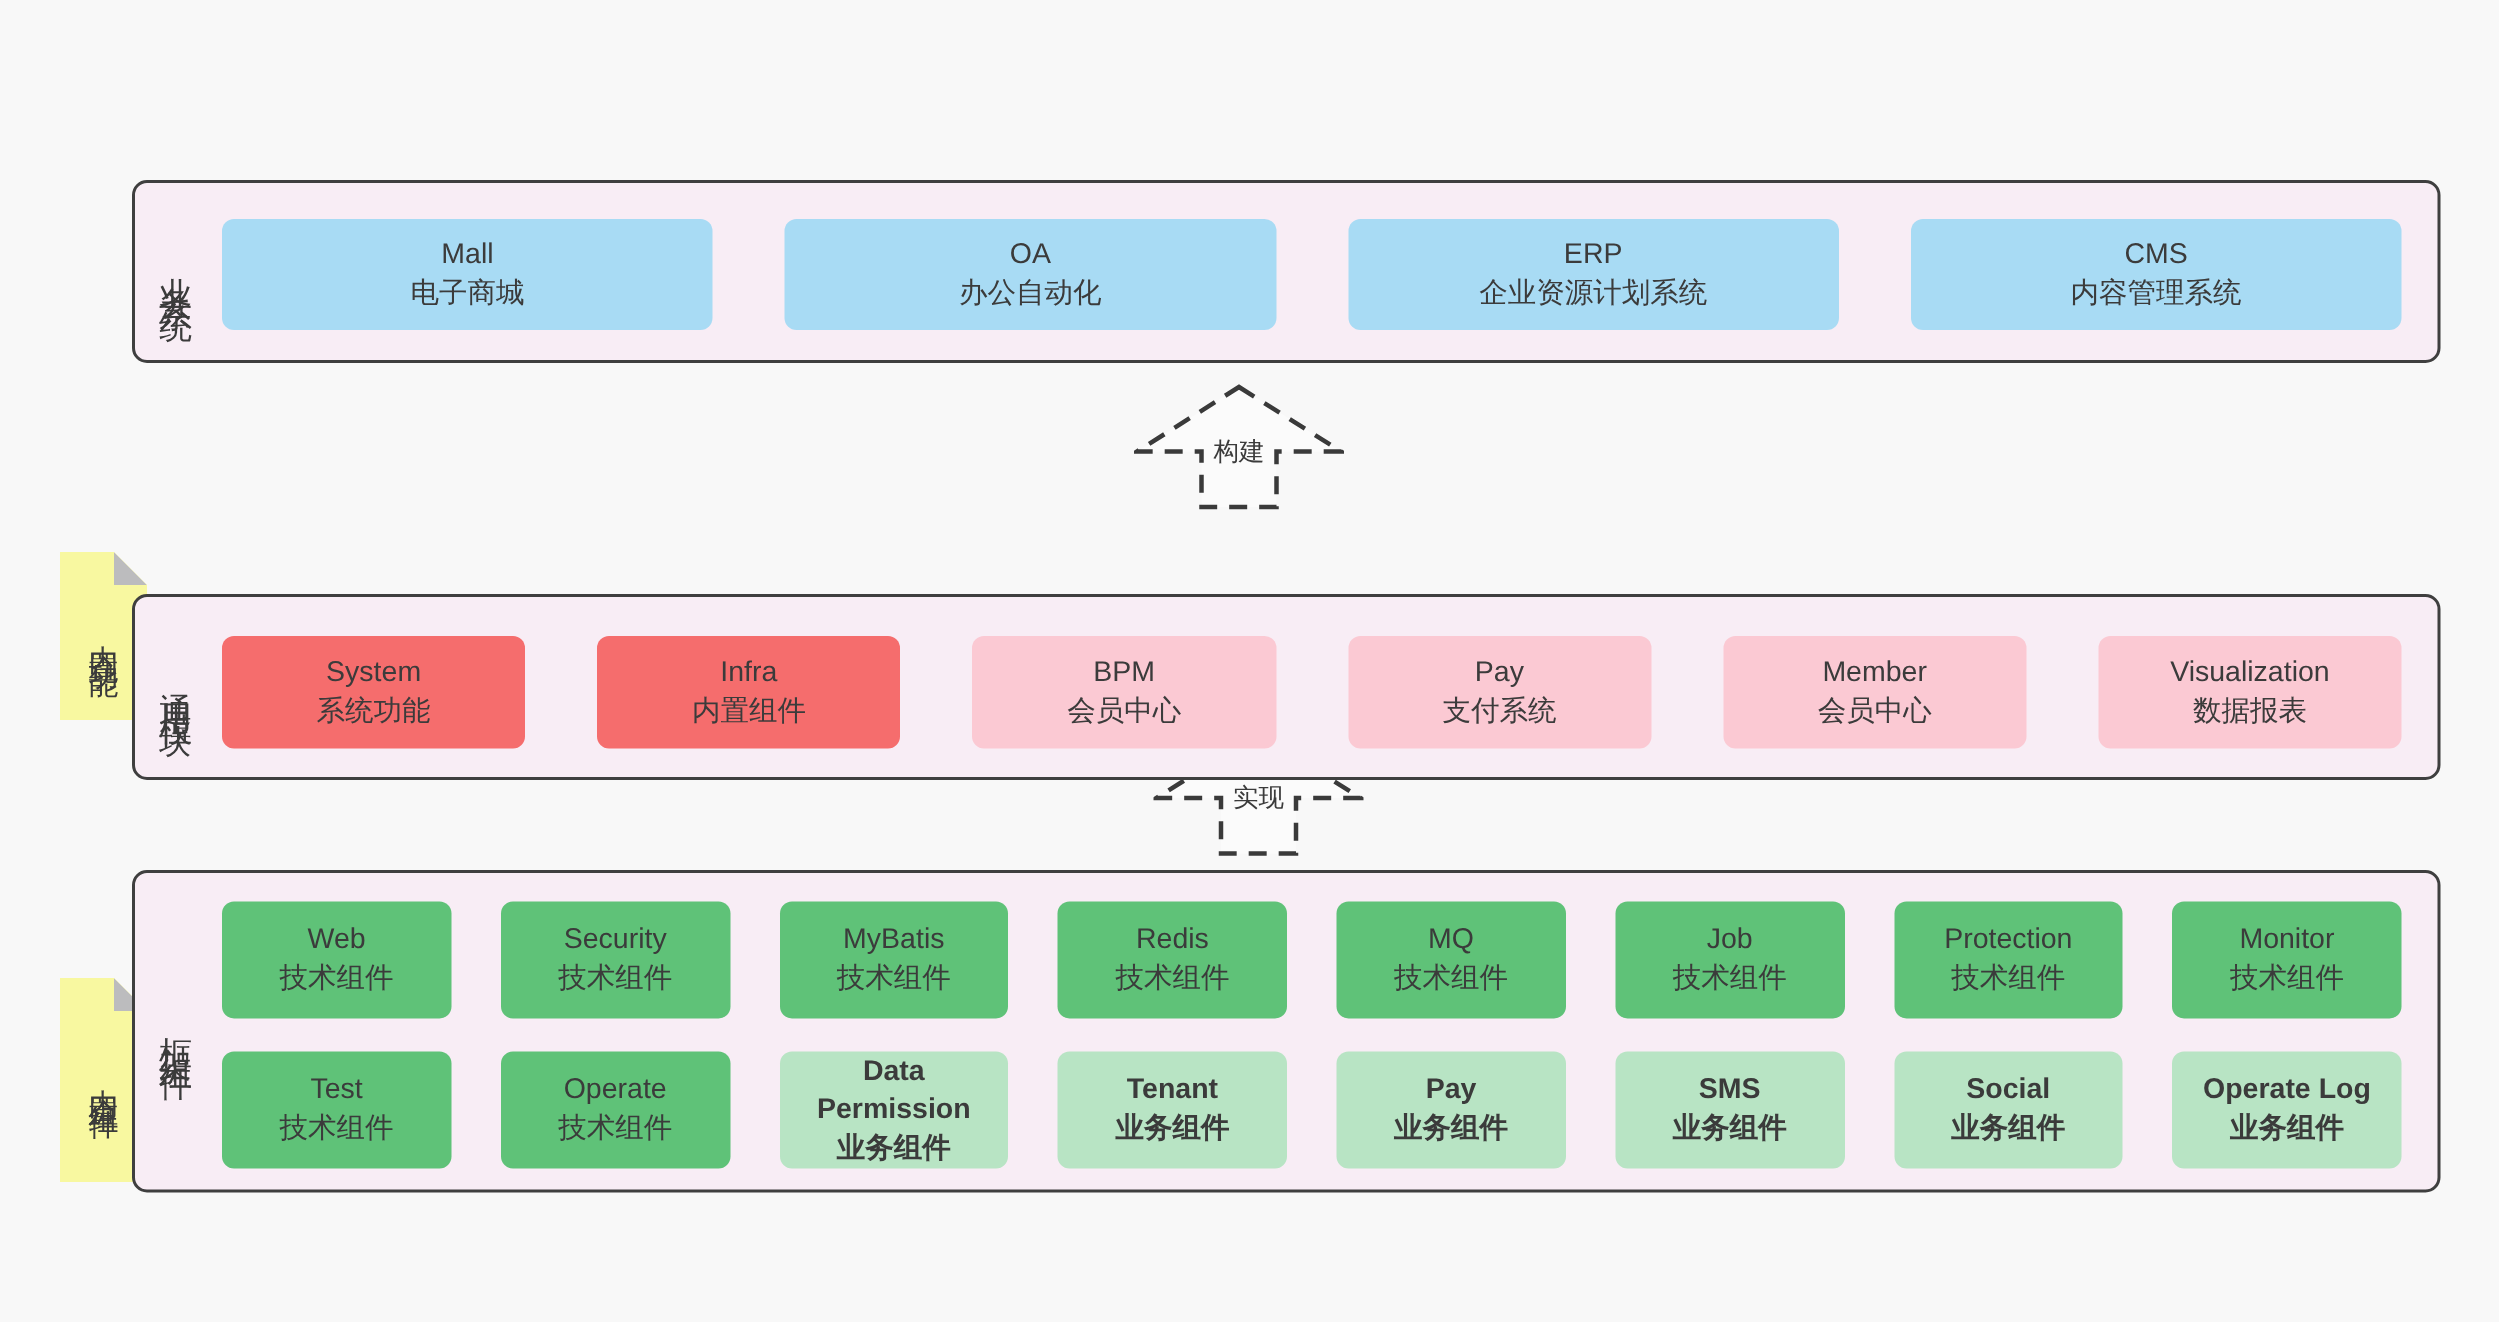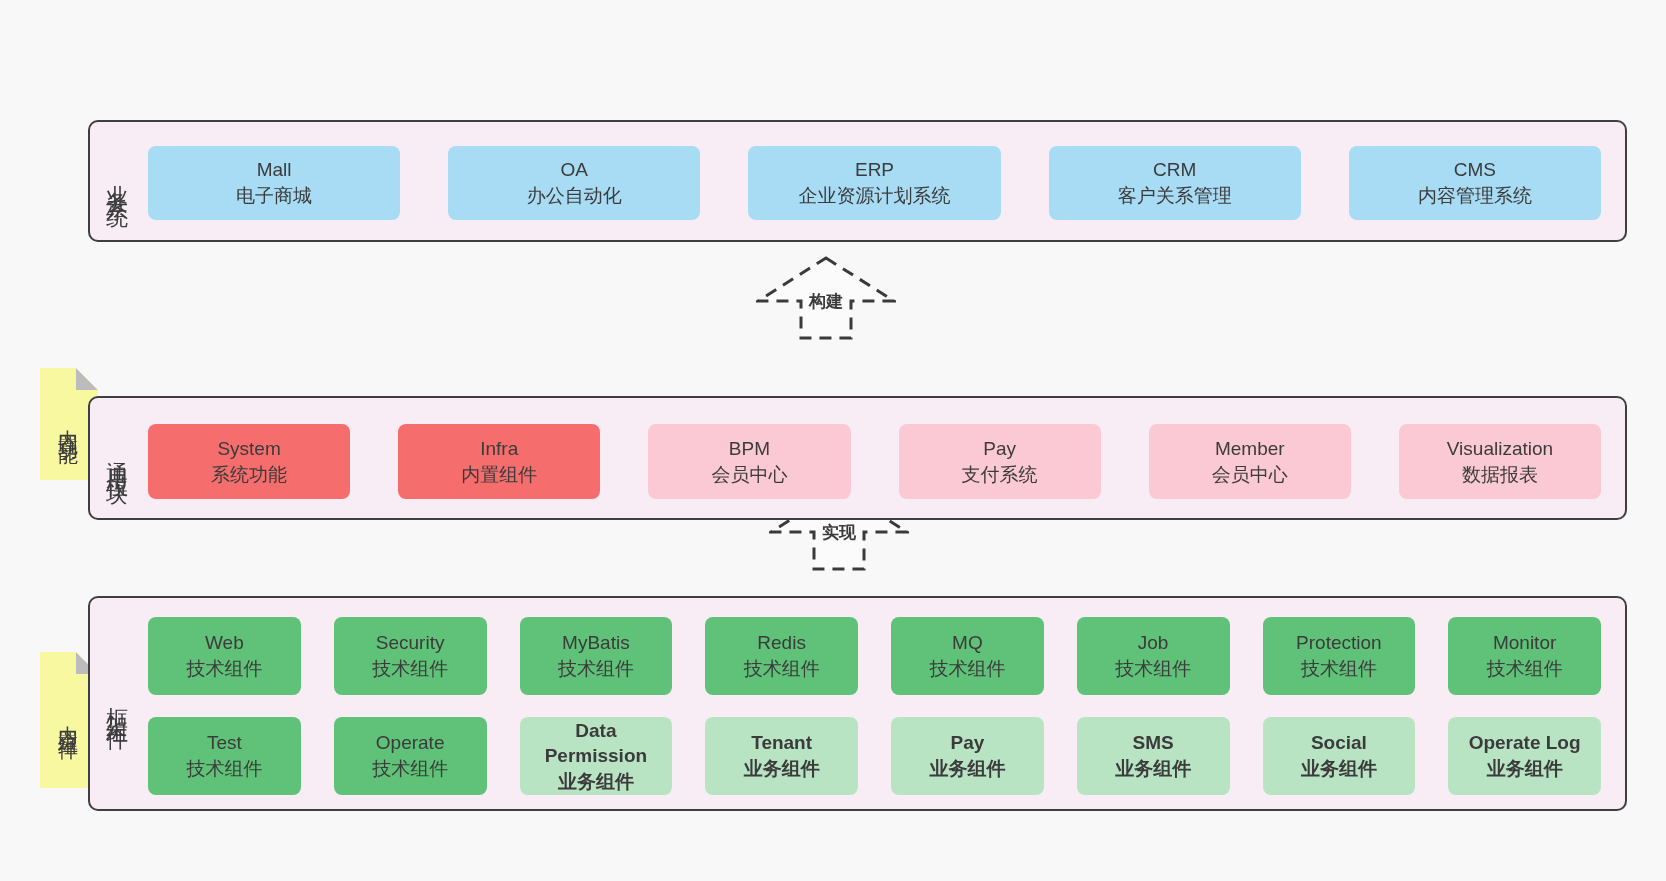--- a/index.html
+++ b/index.html
@@ -7,21 +7,21 @@
   body { background:var(--page-bg,#f8f8f8); position:relative; overflow:hidden; color:var(--text,#3b3b3b); }
 
   .band {
     position:absolute; left:88px; width:1539px;
     background:var(--band-bg,#f8edf5);
     border:2px solid var(--band-border,#3f3f3f);
     border-radius:10px; z-index:2;
   }
   #band-business { top:120px; height:122px; }
   #band-modules  { top:348px; height:124px;margin-top:48px; }
-  #band-framework{ top:596px; height:215px; }
+  #band-framework{ top:580px; height:215px; }
 
   .band-label {
     position:absolute; left:12px; top:50%; transform:translateY(-50%);
     writing-mode:vertical-rl; text-orientation:upright;
     font-size:22px; letter-spacing:7px; white-space:nowrap; color:var(--text);
   }
 
   .box-row {
     position:absolute; left:58px; right:24px;
     display:flex; gap:48px;
@@ -63,44 +63,39 @@
   }
 
   .arrow { position:absolute; width:140px; height:86px; z-index:1; }
   #arrow-build { left:756px; top:255px; }
   #arrow-implement { left:769px; top:486px; }
   .arrow svg { position:absolute; inset:0; }
   .arrow .arrow-label {
     position:absolute; left:50%; top:46px; transform:translate(-50%,-50%);
     background:var(--arrow-fill,#fbfbfb); padding:1px 3px; font-size:17px; color:var(--text);
     white-space:nowrap;
-    font-weight:bold;
   }
 </style>
 </head>
 <body>
 
 <div class="band" id="band-business">
   <div class="band-label">业务系统</div>
   <div class="box-row">
     <div class="box blue">
       <div class="nm">Mall</div>
       <div class="sub">电子商城</div>
     </div>
     <div class="box blue">
       <div class="nm">OA</div>
       <div class="sub">办公自动化</div>
     </div>
     <div class="box blue">
       <div class="nm">ERP</div>
       <div class="sub">企业资源计划系统</div>
-    </div>
-    <div class="box blue">
-      <div class="nm">CRM</div>
-      <div class="sub">客户关系管理</div>
     </div>
     <div class="box blue">
       <div class="nm">CMS</div>
       <div class="sub">内容管理系统</div>
     </div>
   </div>
 </div>
 
 <div class="arrow" id="arrow-build">
   <svg viewBox="0 0 140 86">

